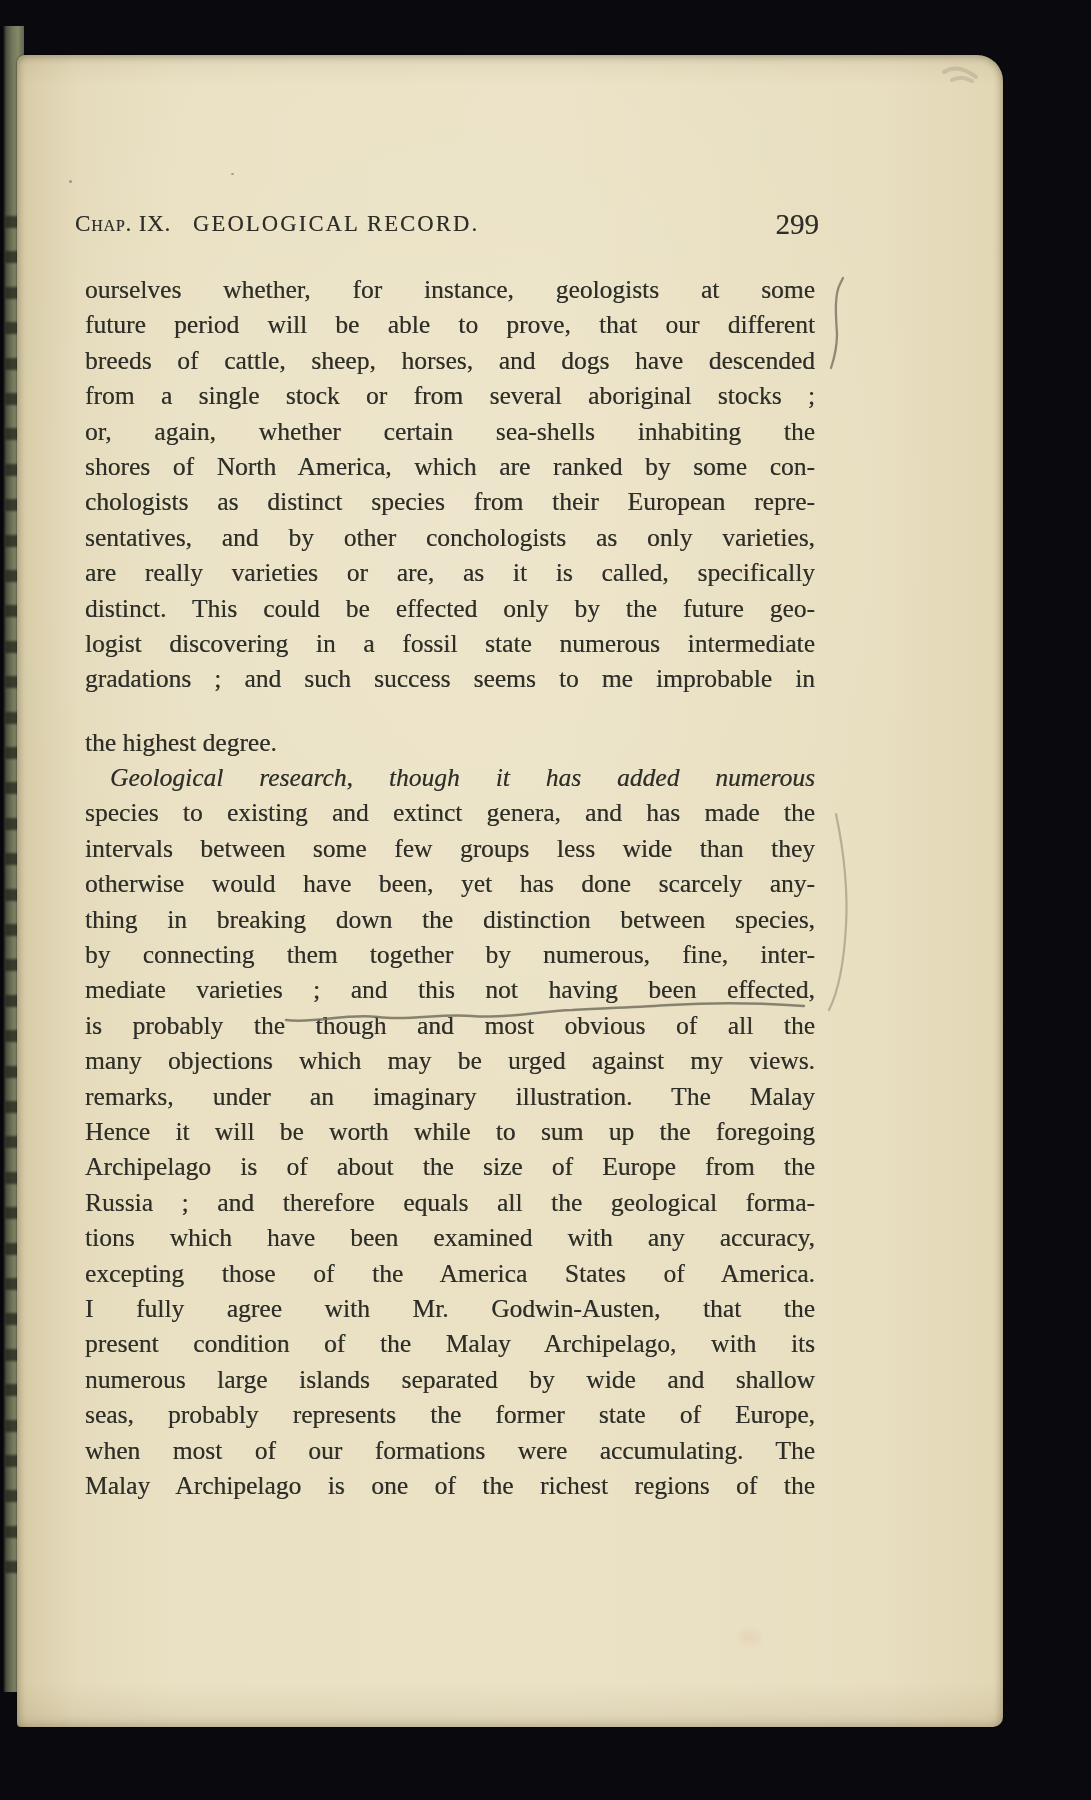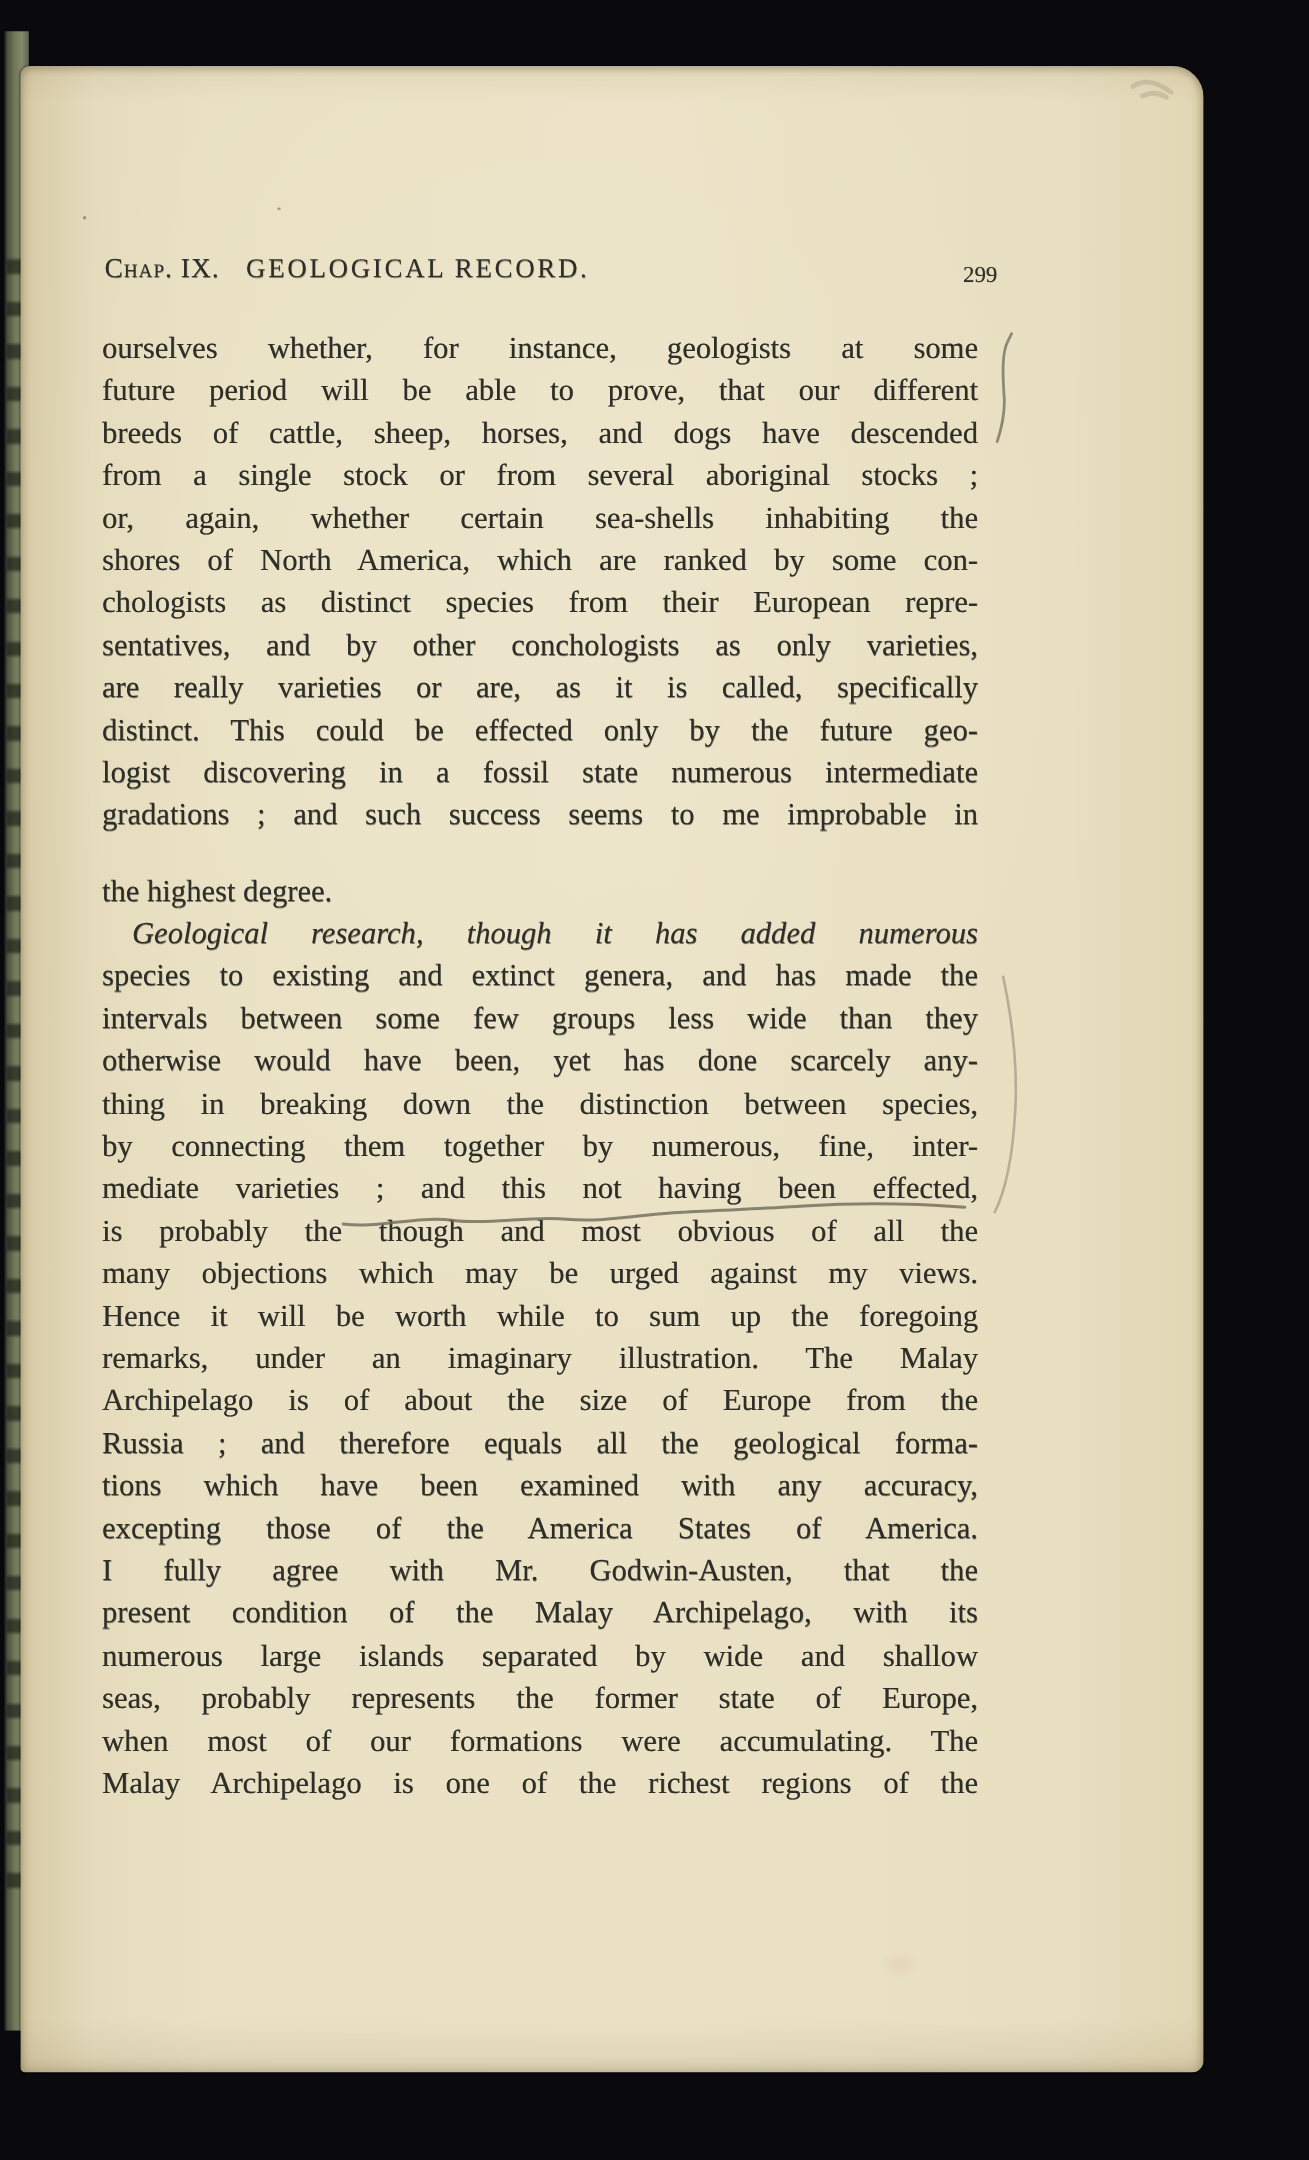--- a/index.html
+++ b/index.html
@@ -24,33 +24,33 @@
   .page {
     position:absolute; left:17px; top:55px; width:986px; height:1672px;
     border-radius:8px 26px 10px 4px;
     background:
       radial-gradient(ellipse 700px 900px at 45% 28%, rgba(255,253,240,0.14), rgba(255,253,240,0) 70%),
       linear-gradient(to bottom, rgba(130,110,70,0.10) 0, rgba(130,110,70,0) 30px),
       linear-gradient(to top, rgba(120,100,60,0.13) 0, rgba(120,100,60,0) 45px),
       linear-gradient(to right,#c9bd98 0px,#d9cda9 10px,#e5dbbc 60px,#eae1c4 160px,#ebe2c6 55%,#e8dec0 88%,#e2d7b5 99%,#d8cca8 100%);
     box-shadow: inset 0 3px 6px rgba(70,60,35,0.28), inset -2px -4px 9px rgba(90,75,45,0.18), 0 0 2px rgba(0,0,0,0.8);
   }
-  .header { position:absolute; left:68px; top:140px; width:746px; height:44px; color:#2e2e28; }
+  .header { position:absolute; left:56px; top:140px; width:746px; height:44px; color:#2e2e28; }
   .chapter {
     position:absolute; left:2px; bottom:2px;
     font-variant:small-caps; font-size:23px; letter-spacing:0.8px;
     text-shadow:0.3px 0.3px 0.5px rgba(40,40,32,0.5);
   }
   .running-title {
     position:absolute; left:120px; width:440px; bottom:2px; text-align:left;
     font-size:22.5px; letter-spacing:2.2px;
     text-shadow:0.3px 0.3px 0.6px rgba(40,40,32,0.55);
   }
   .page-number {
-    position:absolute; right:0; bottom:-2px; font-size:19px;
+    position:absolute; right:0; bottom:-2px; font-size:29px;
     text-shadow:0.3px 0.3px 0.6px rgba(40,40,32,0.5);
   }
   .body-text {
     position:absolute; left:68px; top:217px; width:730px;
     color:#2e2e28; font-size:25.5px; line-height:35.4px;
     text-shadow:0.35px 0.35px 0.55px rgba(40,40,32,0.55);
   }
   .line { height:35.4px; text-align:justify; text-align-last:justify; white-space:normal; overflow:visible; }
   .line.flush { text-align:left; text-align-last:left;margin-top:28px; }
   .line.indent { text-indent:25px;font-style:italic; }
@@ -91,22 +91,22 @@
         <div class="line flush">the highest degree.</div>
         <div class="line indent">Geological research, though it has added numerous</div>
         <div class="line">species to existing and extinct genera, and has made the</div>
         <div class="line">intervals between some few groups less wide than they</div>
         <div class="line">otherwise would have been, yet has done scarcely any-</div>
         <div class="line">thing in breaking down the distinction between species,</div>
         <div class="line">by connecting them together by numerous, fine, inter-</div>
         <div class="line">mediate varieties ; and this not having been effected,</div>
         <div class="line">is probably the though and most obvious of all the</div>
         <div class="line">many objections which may be urged against my views.</div>
+        <div class="line">remarks, under an imaginary illustration.  The Malay</div>
         <div class="line">Hence it will be worth while to sum up the foregoing</div>
-        <div class="line">remarks, under an imaginary illustration.  The Malay</div>
         <div class="line">Archipelago is of about the size of Europe from the</div>
         <div class="line">Russia ; and therefore equals all the geological forma-</div>
         <div class="line">tions which have been examined with any accuracy,</div>
         <div class="line">excepting those of the America States of America.</div>
         <div class="line">I fully agree with Mr. Godwin-Austen, that the</div>
         <div class="line">present condition of the Malay Archipelago, with its</div>
         <div class="line">numerous large islands separated by wide and shallow</div>
         <div class="line">seas, probably represents the former state of Europe,</div>
         <div class="line">when most of our formations were accumulating.  The</div>
         <div class="line">Malay Archipelago is one of the richest regions of the</div>

